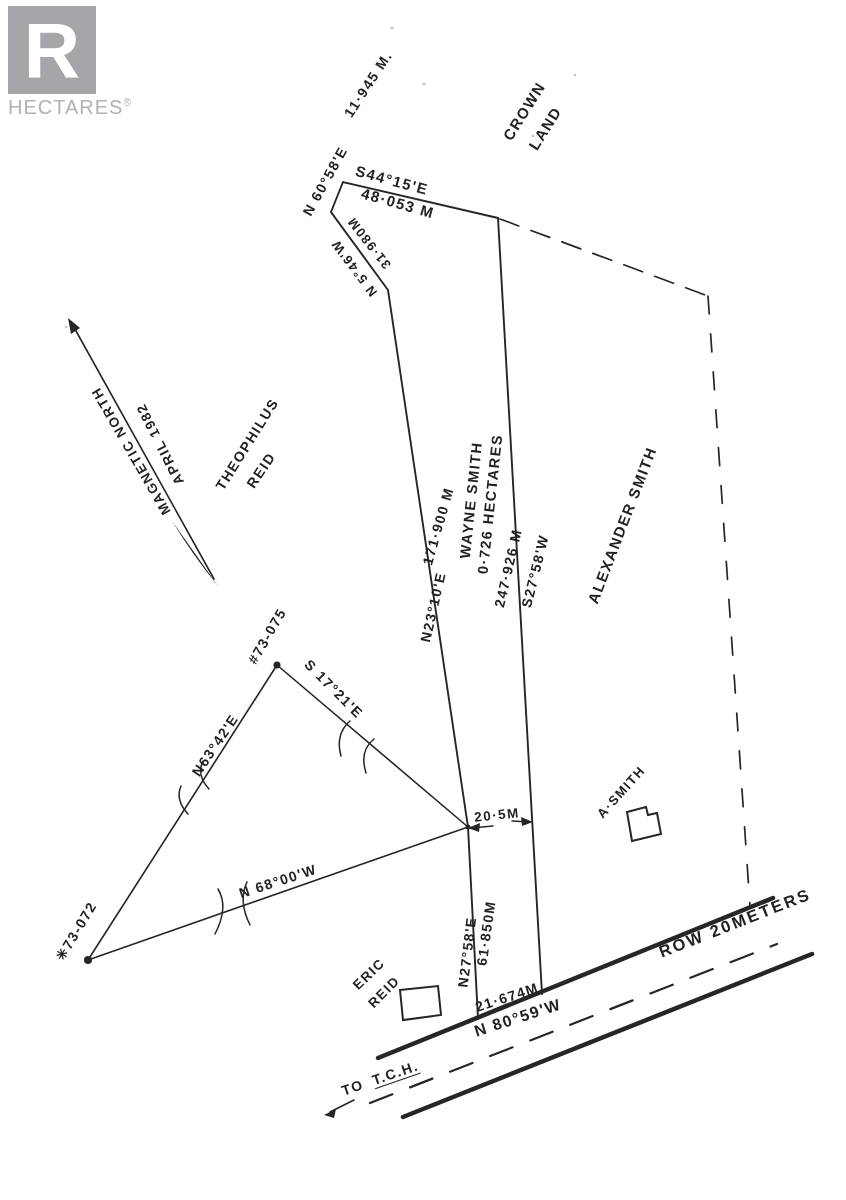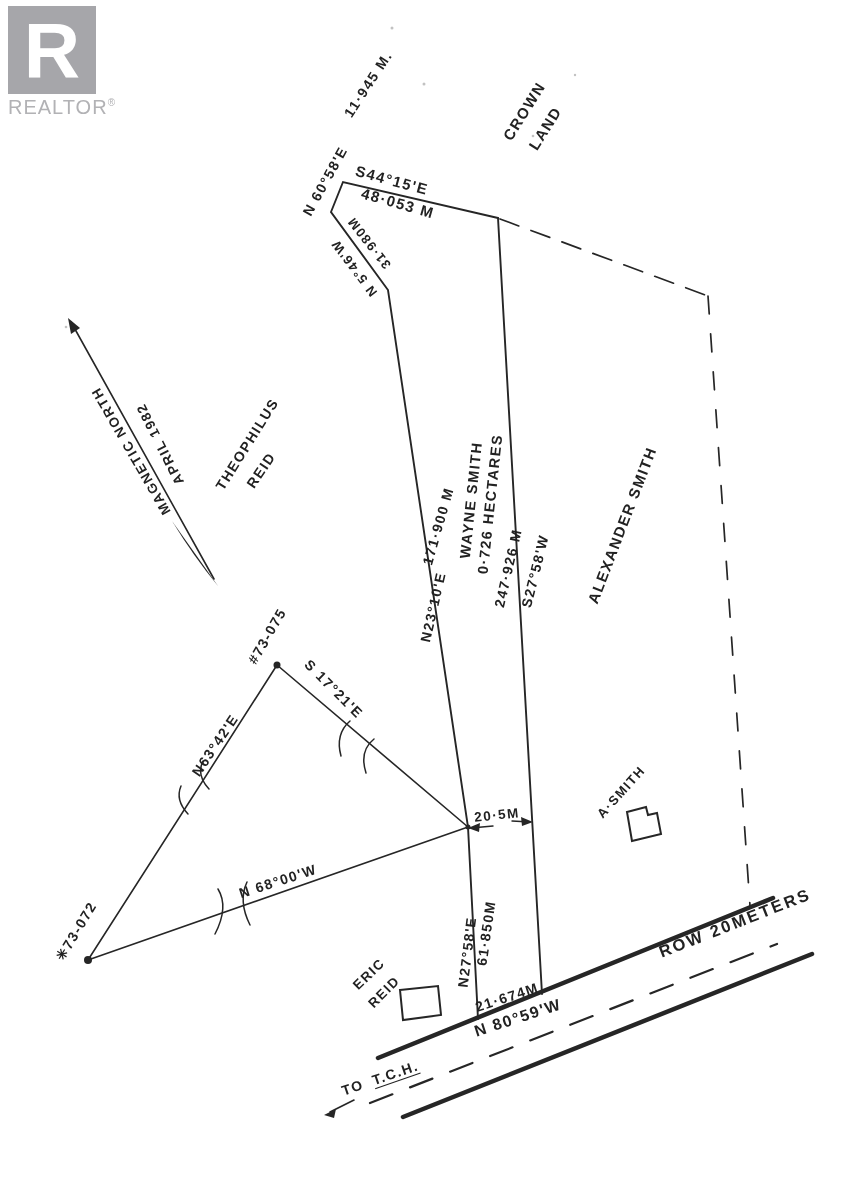--- a/index.html
+++ b/index.html
@@ -20,21 +20,21 @@
 </style>
 </head>
 <body>
 
 <div class="page">
 
   <div class="logo">
     <div class="logo-box">
       <span class="logo-letter">R</span>
     </div>
-    <div class="logo-word"><span>REALTOR</span><sup>®</sup></div>
+    <div class="logo-word"><span>HECTARES</span><sup>®</sup></div>
   </div>
 
   <svg class="linework" viewBox="0 0 846 1200">
     <g stroke="#262626" fill="none" stroke-linecap="round">
 
       <path d="M478,1019 L468,827 L388,290 L331,212 L343,182 L498,218" stroke-width="1.9"></path>
 
       <path d="M498,218 L542,994" stroke-width="1.9"></path>
 
       <path d="M500,219 L708,296" stroke-width="1.7" stroke-dasharray="20 13"></path>

